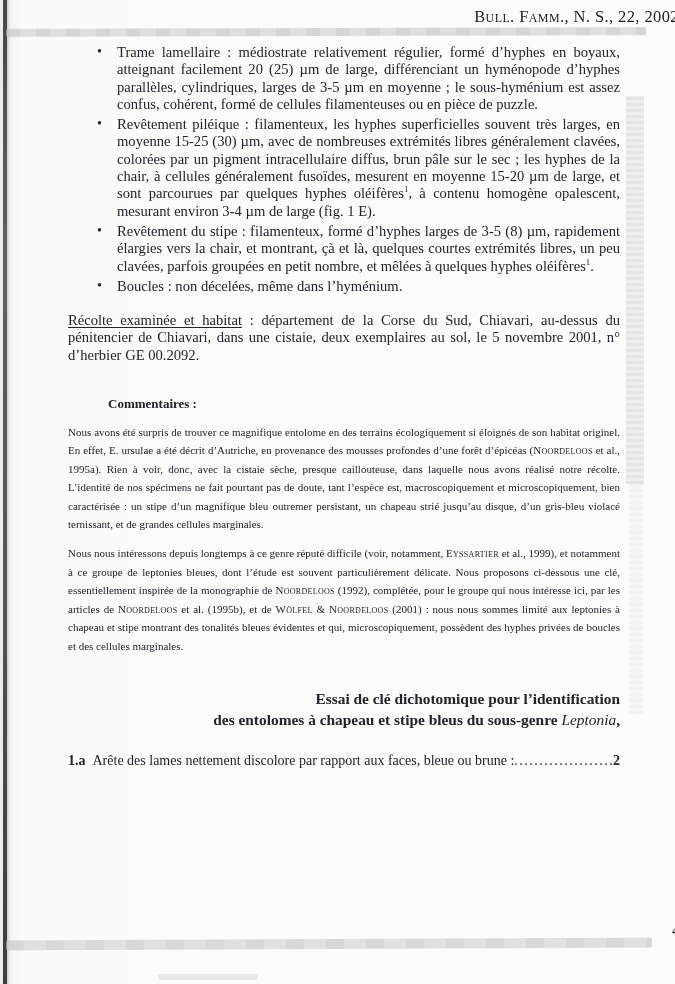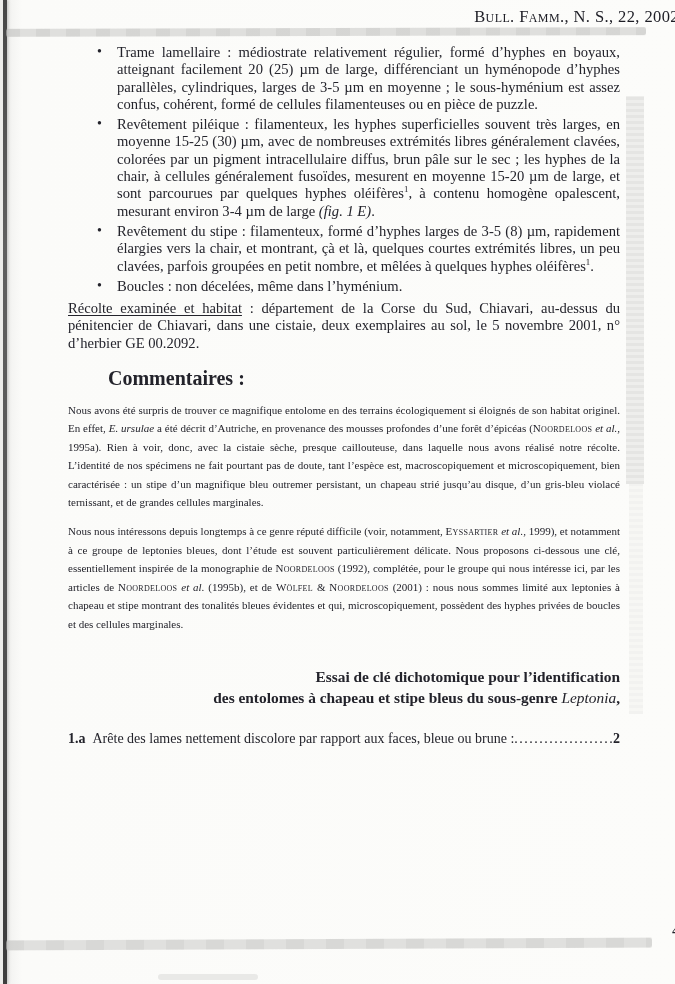--- a/index.html
+++ b/index.html
@@ -44,33 +44,33 @@
   .journal {
     position:absolute; top:7px; right:15px;
     font-variant:small-caps; font-size:16.5px; letter-spacing:.4px; color:#1d1d25;
   }
   .page-num {position:absolute; top:922px; right:6px; font-size:16px;}
   
   .content {position:absolute; left:68px; top:44px; width:552px;}
   ul.desc {list-style:none; margin:0; padding:0; font-size:14.6px; line-height:17.3px; text-align:justify;}
   ul.desc li {position:relative; padding-left:49px; margin-bottom:3px;}
   ul.desc li .bullet-glyph {position:absolute; left:29px; top:-1px; font-size:14px;}
-  .collection {margin-top:5px; font-size:14.6px; line-height:17.3px; text-align:justify;}
-  .comments-heading {margin-top:15px; margin-left:40px; font-weight:bold; font-size:20px;}
+  .collection {margin-top:17px; font-size:14.6px; line-height:17.3px; text-align:justify;}
+  .comments-heading {margin-top:32px; margin-left:40px; font-weight:bold; font-size:13px;}
   .para {margin-top:11px; font-size:11px; line-height:18.4px; text-align:justify;}
   .key-title {margin-top:33px; text-align:right; font-weight:bold; font-size:15.4px; line-height:21.5px;}
   .key-items {margin-top:22px; font-size:14px;}
   .key-item {display:flex; align-items:baseline; margin-bottom:15px;text-align:center;}
   .key-num {font-weight:bold; margin-right:7px; flex:none;}
   .key-text {flex:none;}
   .key-leader {flex:1 1 0; min-width:0; overflow:hidden; white-space:nowrap; letter-spacing:1.5px;}
   .key-leader::after {content:"....................................................................................................";}
   .key-target {font-weight:bold; flex:none;}
   
-  .seg-i {font-style:italic;}
+  .seg-i {}
   .seg-bi {font-style:italic; font-weight:normal;}
   .seg-sc {font-variant:small-caps; letter-spacing:.3px;}
   .seg-u {text-decoration:underline; text-underline-offset:2px;}
   sup {font-size:.6em; vertical-align:super; line-height:0;}
 </style>
 </head>
 <body>
 
 <div class="page">
 

